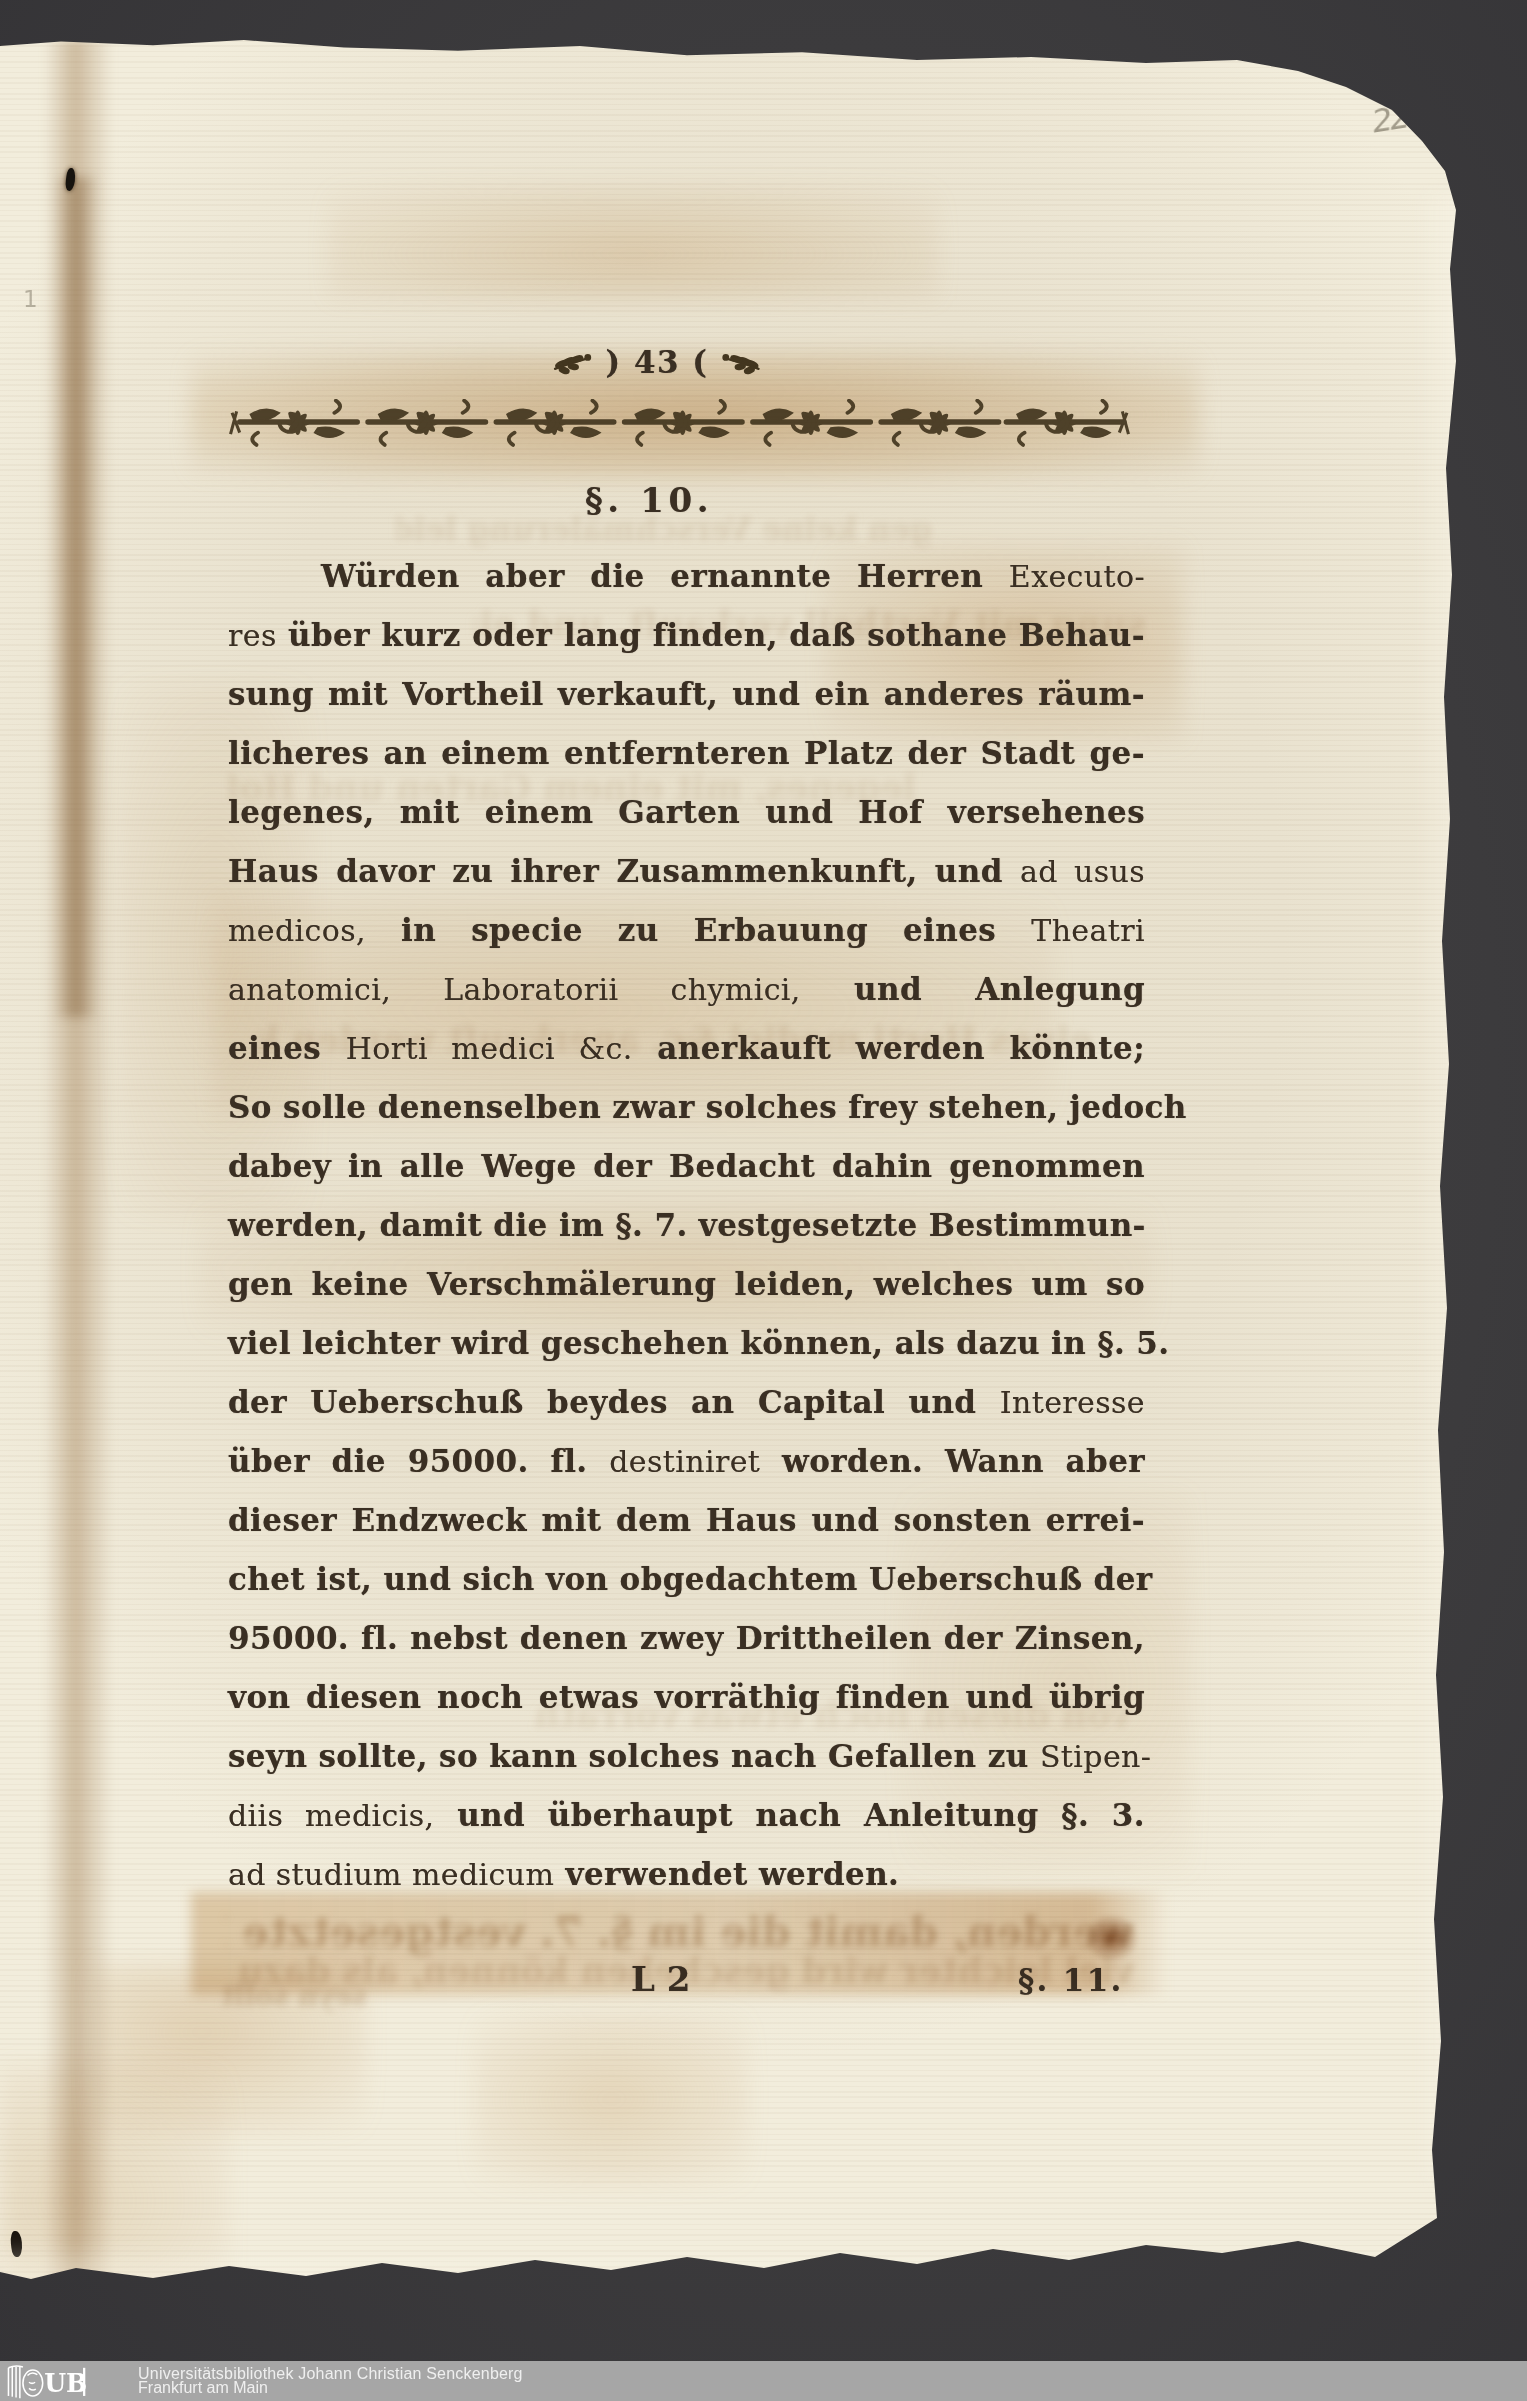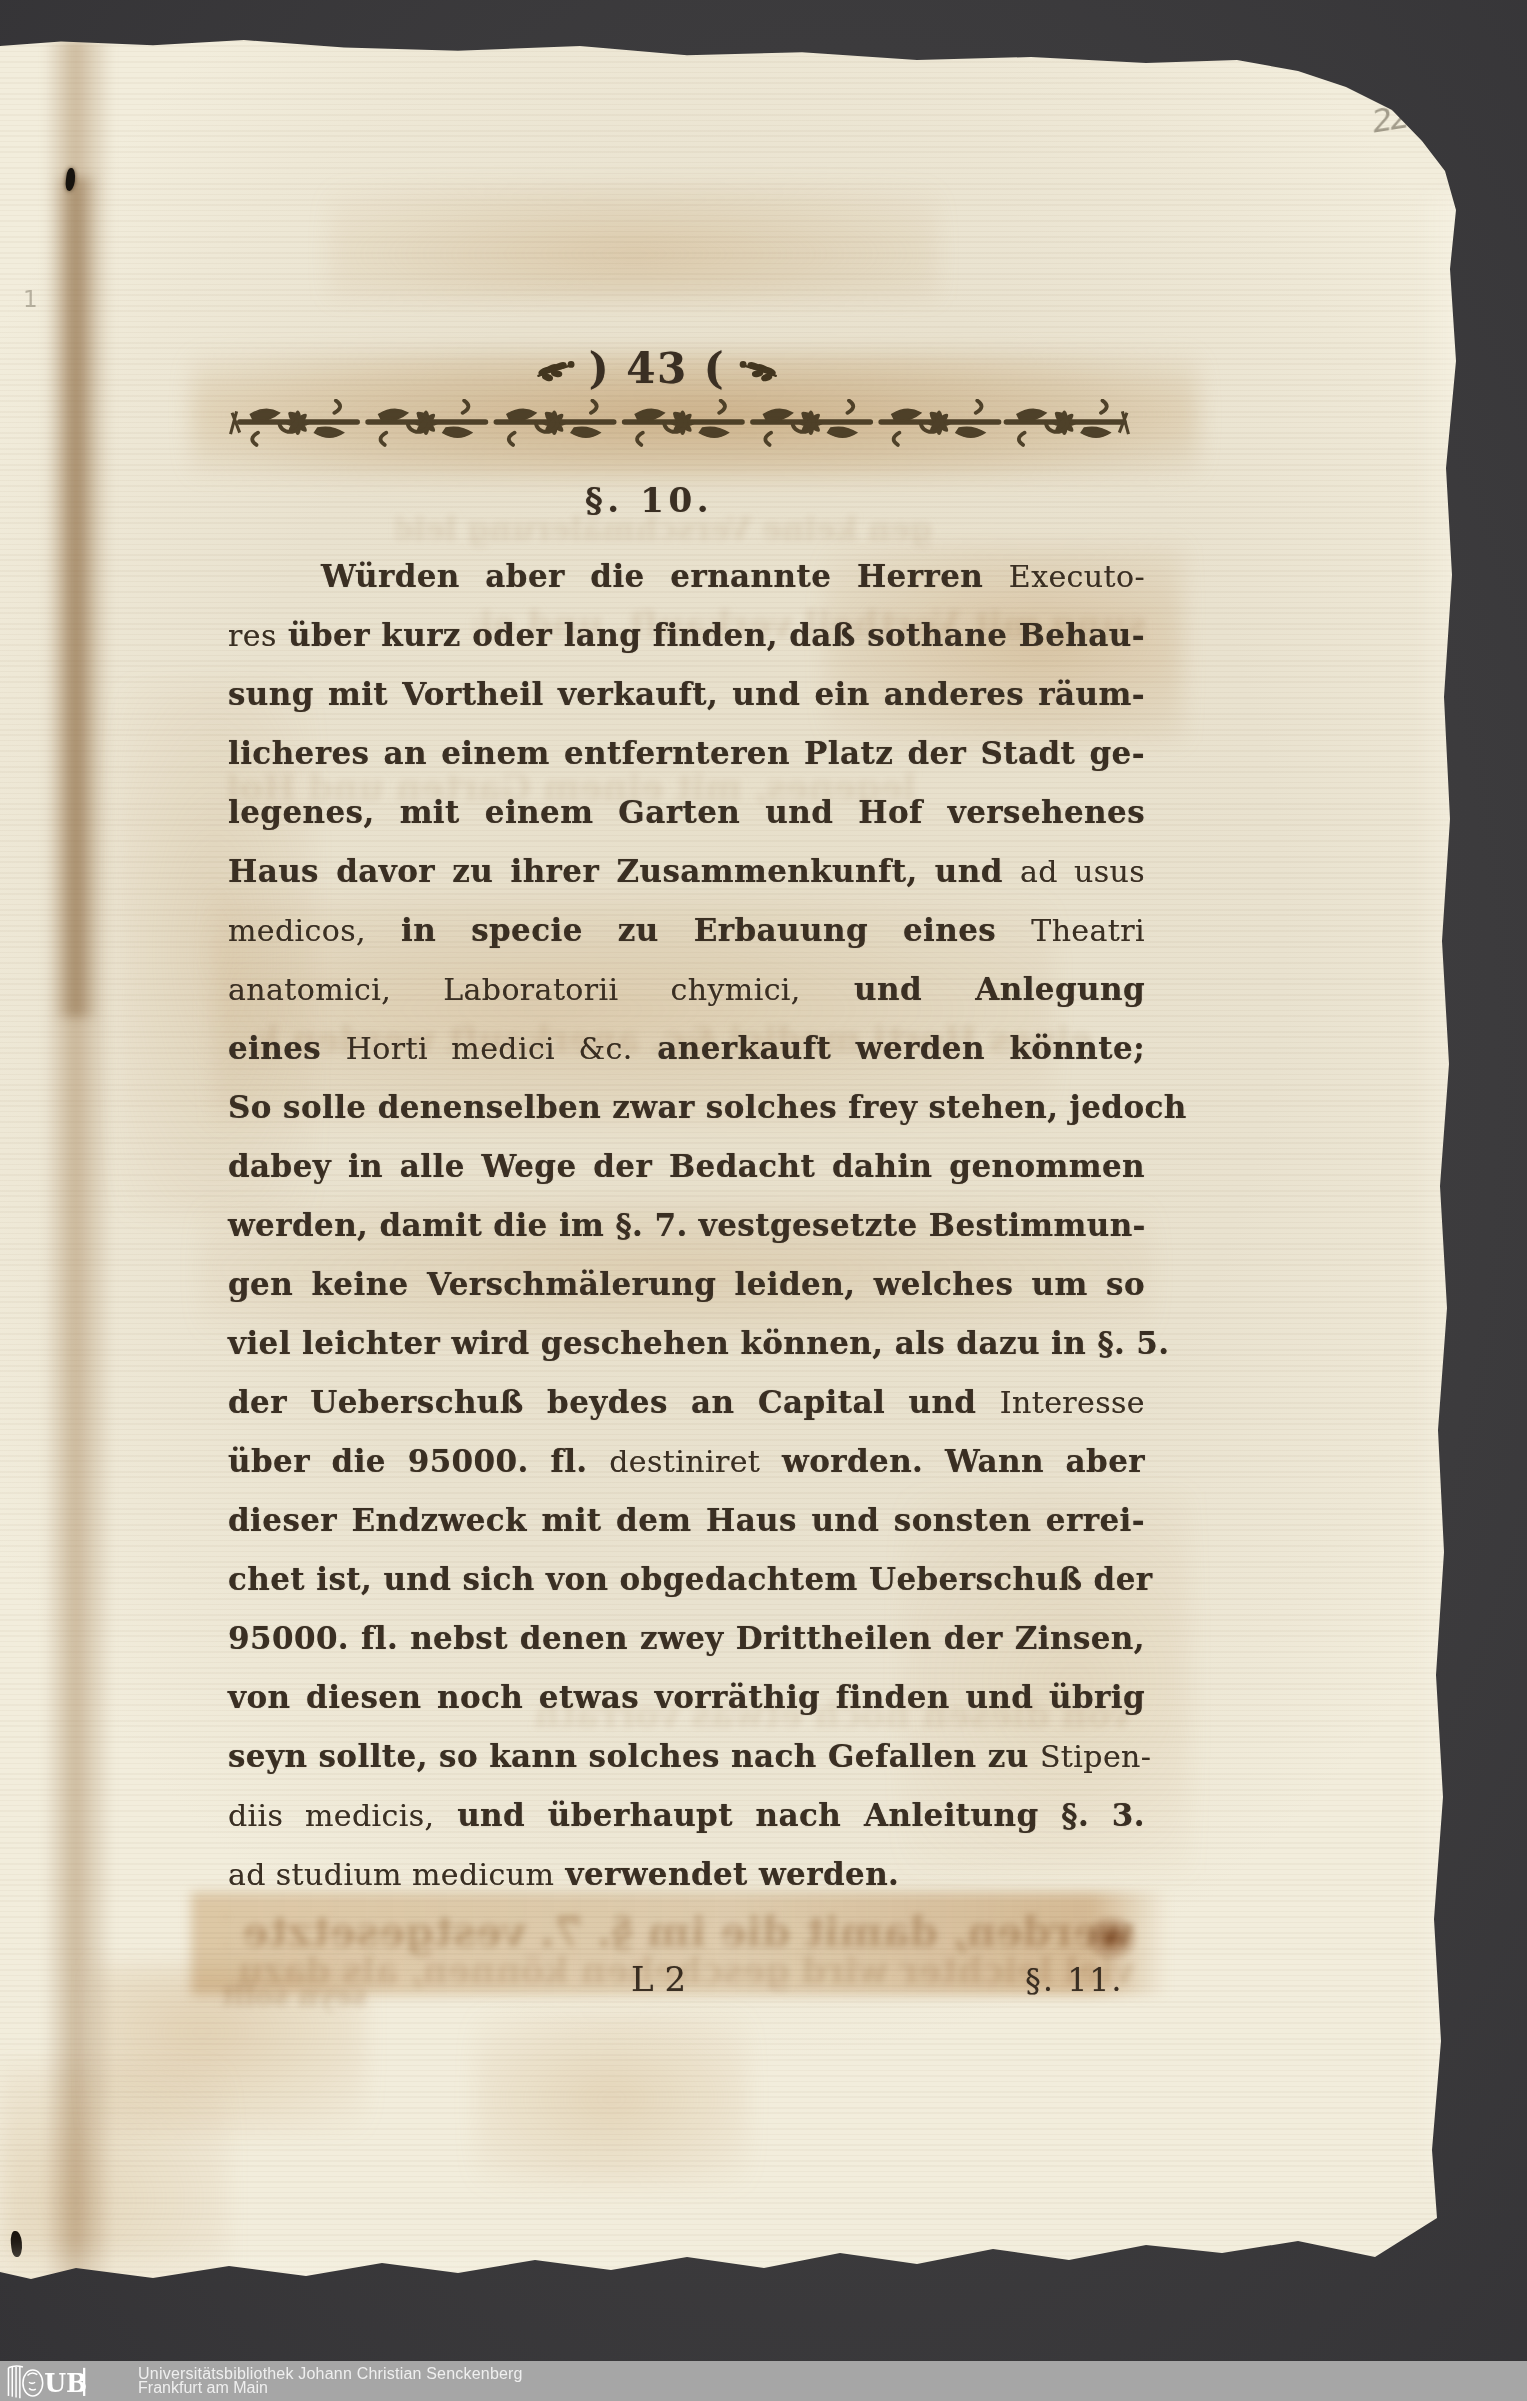--- a/index.html
+++ b/index.html
@@ -55,35 +55,35 @@
          border-radius:40% 60% 50% 50%;transform:rotate(8deg);box-shadow:0 0 4.6px rgba(60,40,20,.8);}
   .hole2{position:absolute;left:10.7px;top:2191px;width:10.7px;height:26px;background:#1a150f;
          border-radius:50% 50% 60% 40%;transform:rotate(-6deg);}
   .edgeglow-r{position:absolute;right:23px;top:153px;width:53px;height:1986px;
          background:linear-gradient(90deg, rgba(0,0,0,0), rgba(250,246,232,.55));filter:blur(7.6px);}
   .edgeglow-b{position:absolute;left:0px;bottom:0px;width:1451px;height:46px;
          background:linear-gradient(0deg, rgba(250,246,232,.5), rgba(0,0,0,0));filter:blur(6.1px);}
   
   .ink{color:#3a2f23;}
   .pagehead{position:absolute;left:657px;top:304px;transform:translateX(-50%);
-      display:flex;align-items:center;gap:13.7px;font-size:42px;font-weight:700;
+      display:flex;align-items:center;gap:13.7px;font-size:31px;font-weight:700;
       letter-spacing:1.5px;text-shadow:0 0 0.8px rgba(58,47,35,.55);}
   .ornband{position:absolute;left:229px;top:359px;width:901px;height:49px;opacity:.92;filter:blur(0.3px);}
   .secthead{position:absolute;left:649px;top:440px;transform:translateX(-50%);
       font-size:34px;font-weight:700;letter-spacing:4.6px;text-shadow:0 0 0.8px rgba(58,47,35,.5);}
   .textblock{position:absolute;left:228px;top:507px;width:917px;}
   .line{font-size:31px;font-weight:700;line-height:59px;height:59px;white-space:nowrap;
         text-align:justify;text-align-last:justify;letter-spacing:0.4px;
         text-shadow:0 0 0.8px rgba(58,47,35,.6);color:#3a2f23;overflow:visible;}
   .line.indent{padding-left:93px;}
   .line.last{text-align-last:left;}
   .line .antiqua{font-weight:400;font-size:30px;letter-spacing:0.4px;text-shadow:0 0 0.4px rgba(58,47,35,.5);}
   .line .fraktur{}
   .footline{position:absolute;left:228px;top:1919px;width:917px;height:53px;
-      font-size:34px;font-weight:400;text-shadow:0 0 0.8px rgba(58,47,35,.5);text-align:center;}
+      font-size:34px;font-weight:700;text-shadow:0 0 0.8px rgba(58,47,35,.5);text-align:center;}
   .sig{position:absolute;left:403px;top:0;}
   .catch{position:absolute;right:21.4px;top:3.1px;font-size:31px;letter-spacing:2.3px;}
   .ghost{position:absolute;transform:scaleX(-1);filter:blur(3.8px);color:#9c6f3c;
          font-weight:700;white-space:nowrap;overflow:hidden;mix-blend-mode:multiply;}
   
   .pencil{position:absolute;font-family:"DejaVu Sans", sans-serif;color:#87806f;}
   .folio{left:1372px;top:60px;font-size:32px;font-style:italic;transform:rotate(-9deg);
          opacity:.75;filter:blur(0.5px);letter-spacing:-3.1px;}
   .margmark{left:23px;top:246px;font-size:23px;opacity:.55;filter:blur(0.4px);}
   

